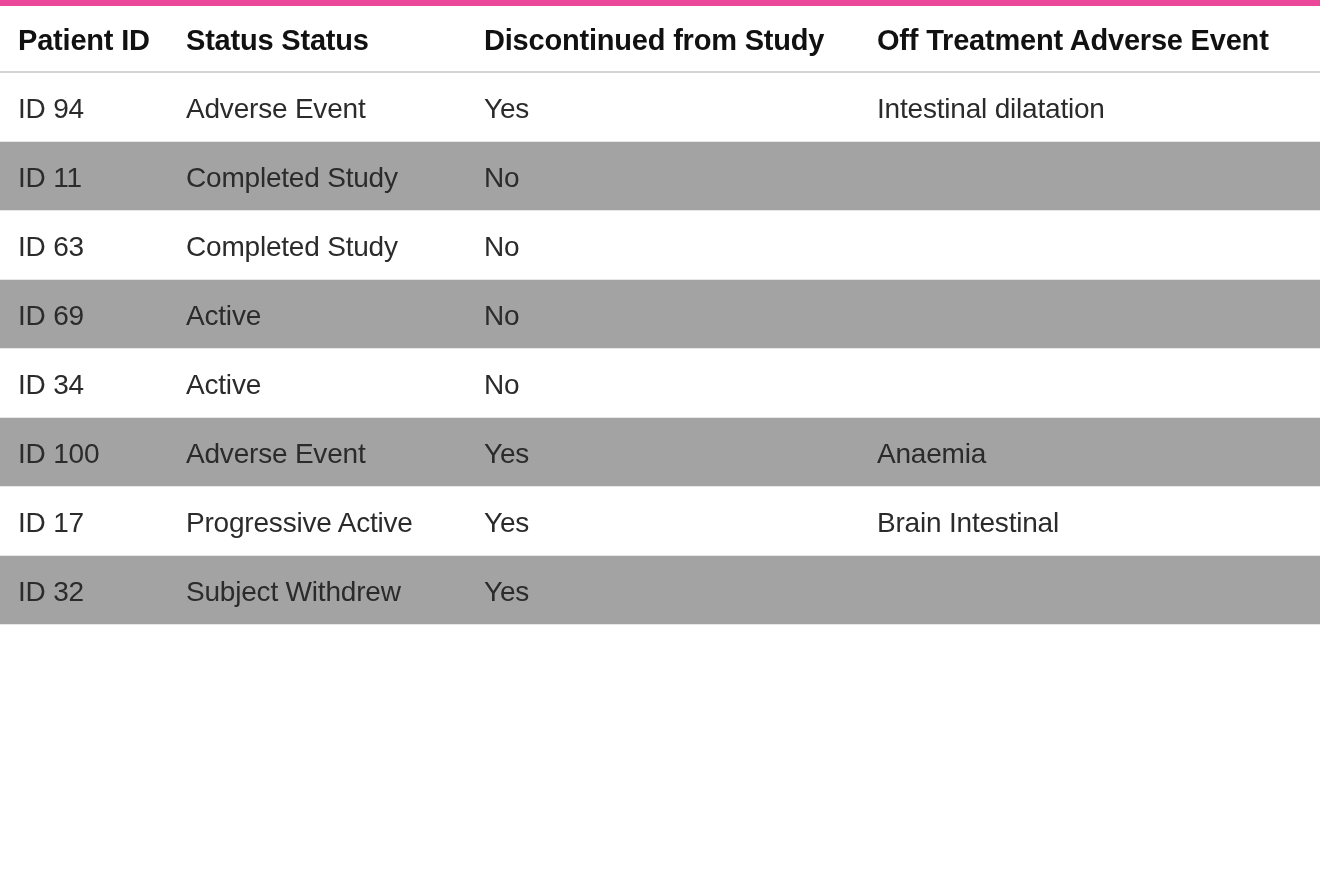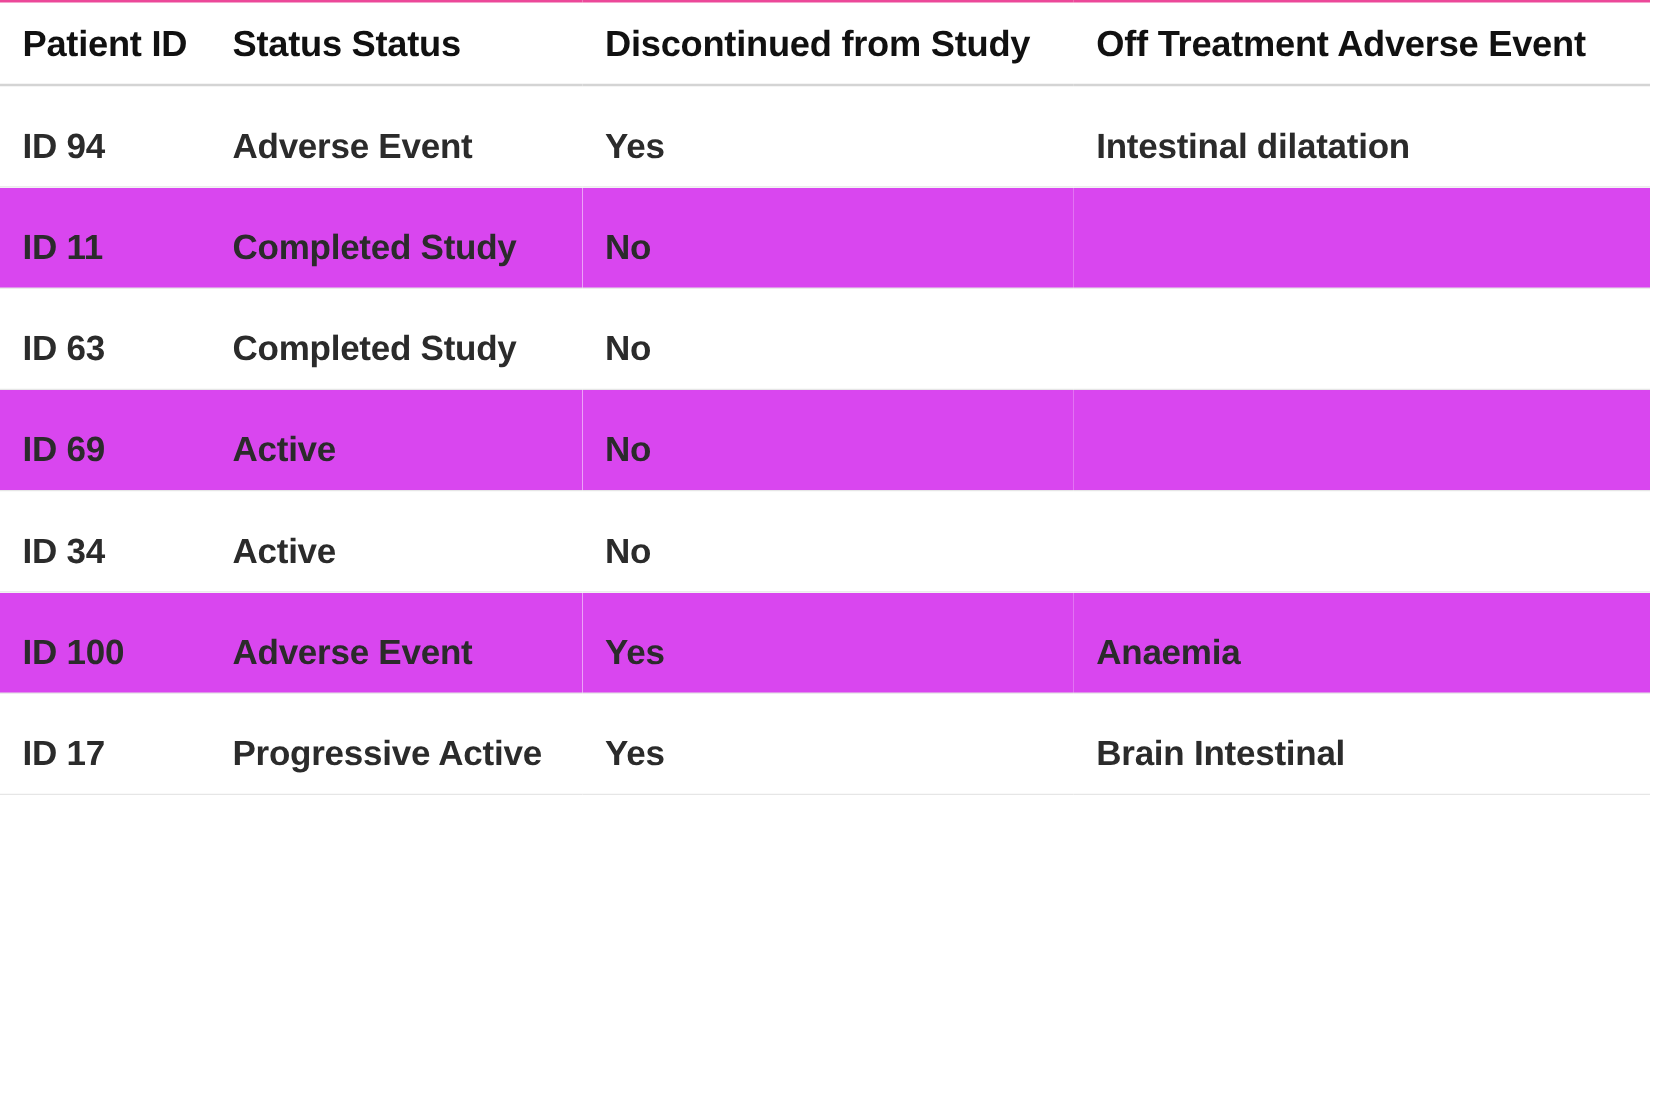--- a/index.html
+++ b/index.html
@@ -30,36 +30,36 @@
   table.data-table col.c2 { width: 393px; }
   table.data-table col.c3 { width: 461px; }
 
   thead th {
     text-align: left;
     font-size: 29px;
     font-weight: bold;
     color: #111111;
     padding: 18px 0 14px 18px;
     border-bottom: 2px solid #d4d4d4;
-    border-top: 2px solid #ec4899;
+    border-top: 6px solid #ec4899;
     white-space: nowrap;
     letter-spacing: -0.2px;
   }
   tbody td {
     font-size: 28px;
-    font-weight: bold;
+    font-weight: normal;
     color: #2b2b2b;
-    padding: 32px 0 16px 18px;
+    padding: 20px 0 16px 18px;
     border-bottom: 1px solid #e6e6e6;
     white-space: nowrap;
     overflow: hidden;
     letter-spacing: -0.2px;
   }
   tbody tr.alt td {
-    background: #d946ef;
+    background: #a3a3a3;
   }
   tbody tr:last-child td {
     border-bottom: 1px solid #e6e6e6;
   }
 </style>
 </head>
 <body>
 
 <div class="table-wrap">
   <table class="data-table">
@@ -113,15 +113,21 @@
         <td>Adverse Event</td>
         <td>Yes</td>
         <td>Anaemia</td>
       </tr>
       <tr>
         <td>ID 17</td>
         <td>Progressive Active</td>
         <td>Yes</td>
         <td>Brain Intestinal</td>
       </tr>
+      <tr class="alt">
+        <td>ID 32</td>
+        <td>Subject Withdrew</td>
+        <td>Yes</td>
+        <td></td>
+      </tr>
     </tbody>
   </table>
 </div>
 
 </body></html>

